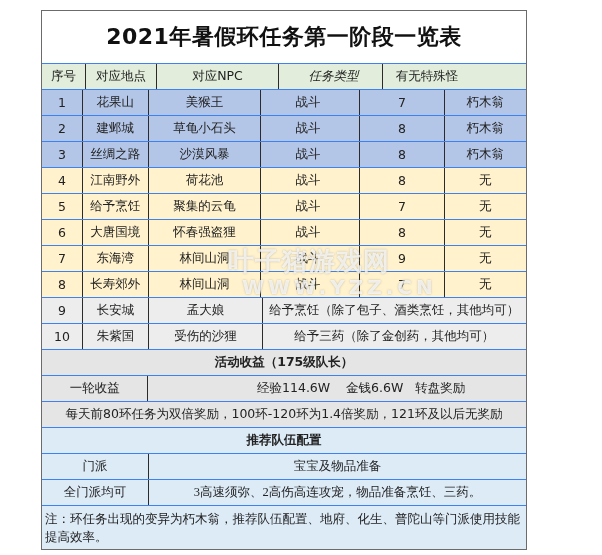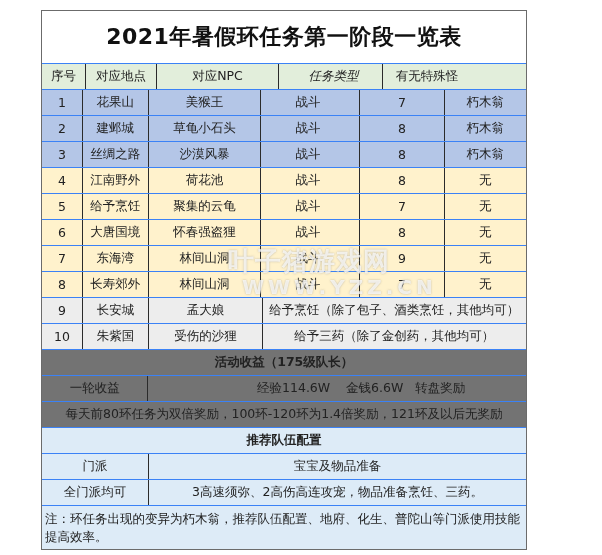--- a/index.html
+++ b/index.html
@@ -14,22 +14,22 @@
           white-space: nowrap; overflow: hidden; }
   .cell:first-child { border-left: none; }
   .title-row { height: 52px; }
   .title { width: 100%; font-size: 22px; font-weight: bold; color: #111;
            letter-spacing: 0.5px; }
   .hdr { height: 26px; background: #e2eedb; }
   .r { height: 26px; }
   .blue { background: #b4c6e7; }
   .yellow { background: #fff2cc; }
   .gray { background: #ededed; }
-  .peach { background: #737373; }
-  .lblue { background: #ddebf7; }
+  .peach { background: #e5e5e5; }
+  .lblue { background: #ddebf7; font-family: Liberation Serif, serif; }
   .c0 { width: 43px; } .c1 { width: 71px; } .c2 { width: 122px; }
   .c3 { width: 104px; } .c4 { width: 91px; } .c5 { width: 89px; }
   .c3 { justify-content: flex-start; padding-left: 34px; }
   .c3.hcell { justify-content: center; padding-left: 6px; font-style: italic; }
   .span4 { width: 284px; }
   .spanfull { width: 100%; }
   .bold { font-weight: bold; font-size: 12.5px; }
   .c01 { width: 114px; text-align: right; }
   .rest { width: 406px; }
   .note-row { height: 44px; }

